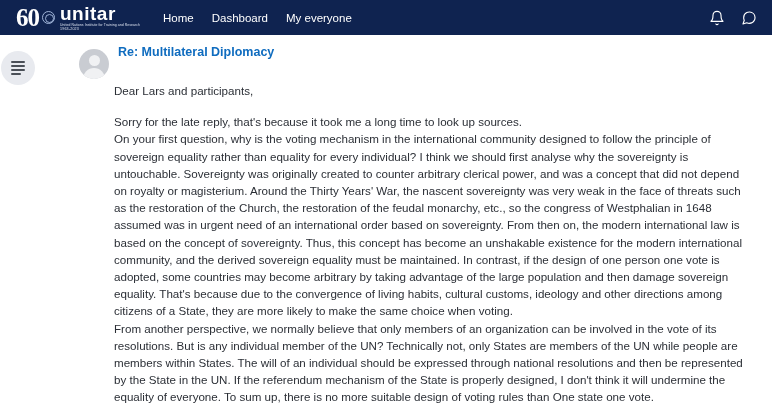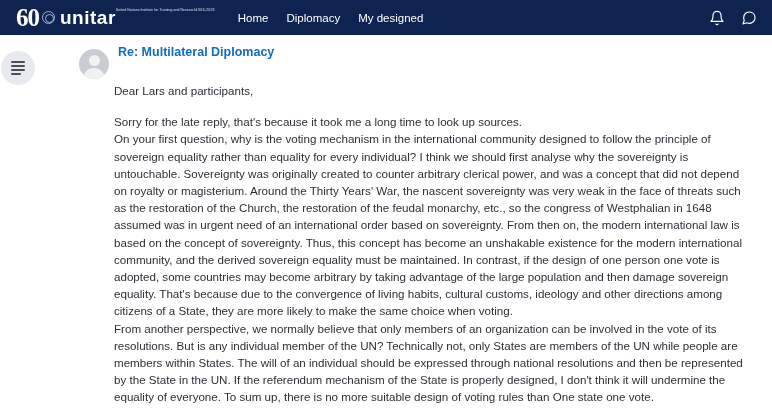--- a/index.html
+++ b/index.html
@@ -44,21 +44,21 @@
   .logo-60 {
     font-family: "Liberation Serif", serif;
     font-size: 25px;
     line-height: 25px;
     font-weight: 700;
     color: #ffffff;
     letter-spacing: -1px;
   }
   .logo-text-block {
     display: flex;
-    flex-direction: row;
+    flex-direction: column;
     justify-content: center;
     line-height: 1;
   }
   .logo-unitar {
     font-size: 19px;
     font-weight: 700;
     letter-spacing: 0.5px;
     color: #ffffff;
     font-family: "Liberation Sans", sans-serif;
   }
@@ -248,22 +248,22 @@
         <span class="logo-text-block">
           <span class="logo-unitar">unitar</span>
           <span class="logo-sub">United Nations Institute for Training and Research</span>
           <span class="logo-years">1963-2023</span>
         </span>
       </div>
     </div>
 
     <div class="nav-links">
       <div class="nav-link">Home</div>
-      <div class="nav-link">Diplomacy</div>
-      <div class="nav-link">My designed</div>
+      <div class="nav-link">Dashboard</div>
+      <div class="nav-link">My everyone</div>
     </div>
 
     <div class="nav-right">
       <div class="nav-icon">
         <svg width="16" height="16" viewBox="0 0 24 24" fill="none" stroke="#ffffff" stroke-width="1.7" stroke-linecap="round" stroke-linejoin="round">
           <path d="M18 8a6 6 0 1 0-12 0c0 7-3 9-3 9h18s-3-2-3-9"></path>
           <path d="M13.7 21a2 2 0 0 1-3.4 0"></path>
         </svg>
       </div>
       <div class="nav-icon">

